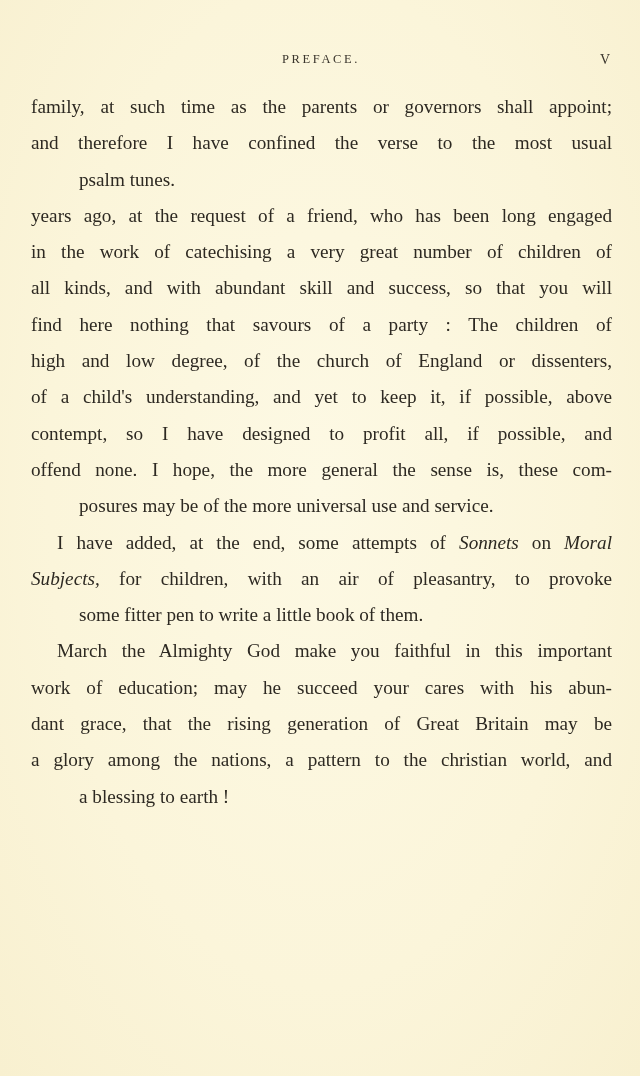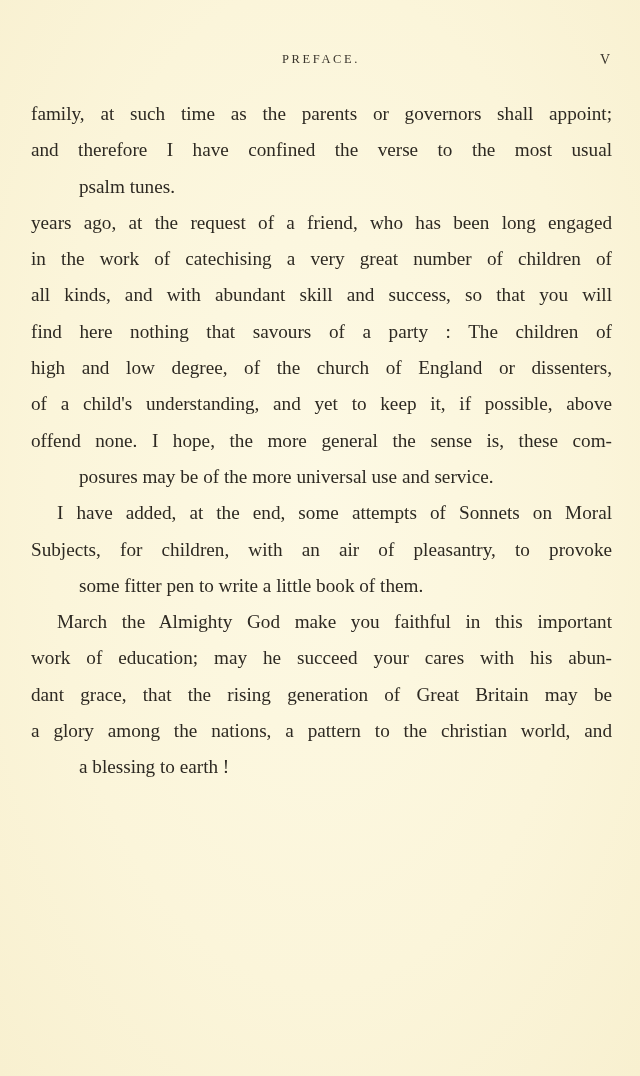--- a/index.html
+++ b/index.html
@@ -41,41 +41,42 @@
     .page-number {
       position: absolute;
       left: 600px;
       top: 0;
       font-size: 14px;
       color: #3a352c;
     }
     .body-text {
       position: absolute;
       left: 31px;
-      top: 96px;
+      top: 89px;
       width: 581px;
     }
     .line {
       display: block;
       height: 36.3px;
       line-height: 36.3px;
       font-size: 19.2px;
       white-space: nowrap;
       text-align: justify;
       text-align-last: justify;
       color: #2d2922;
     }
     .line.last {
       text-align-last: left;
       margin-left: 48px;
     }
     .line.indent {
       padding-left: 26px;
     }
     .line .it {
+      font-style: italic;
     }
   </style>
 </head>
 <body>
 
 <div class="page">
 
   <div class="running-head">
     <span class="running-title">PREFACE.</span>
     <span class="page-number">V</span>
@@ -89,20 +90,21 @@
       <span class="line last">psalm tunes.</span>
     </div>
 
     <div>
       <span class="line">years ago, at the request of a friend, who has been long engaged</span>
       <span class="line">in the work of catechising a very great number of children of</span>
       <span class="line">all kinds, and with abundant skill and success, so that you will</span>
       <span class="line">find here nothing that savours of a party : The children of</span>
       <span class="line">high and low degree, of the church of England or dissenters,</span>
       <span class="line">of a child's understanding, and yet to keep it, if possible, above</span>
+      <span class="line">contempt, so I have designed to profit all, if possible, and</span>
       <span class="line">offend none. I hope, the more general the sense is, these com-</span>
       <span class="line last">posures may be of the more universal use and service.</span>
     </div>
 
     <div>
       <span class="line indent"><span>I have added, at the end, some attempts of </span><span class="it">Sonnets</span><span> on </span><span class="it">Moral</span></span>
       <span class="line"><span class="it">Subjects,</span><span> for children, with an air of pleasantry, to provoke</span></span>
       <span class="line last">some fitter pen to write a little book of them.</span>
     </div>
 

